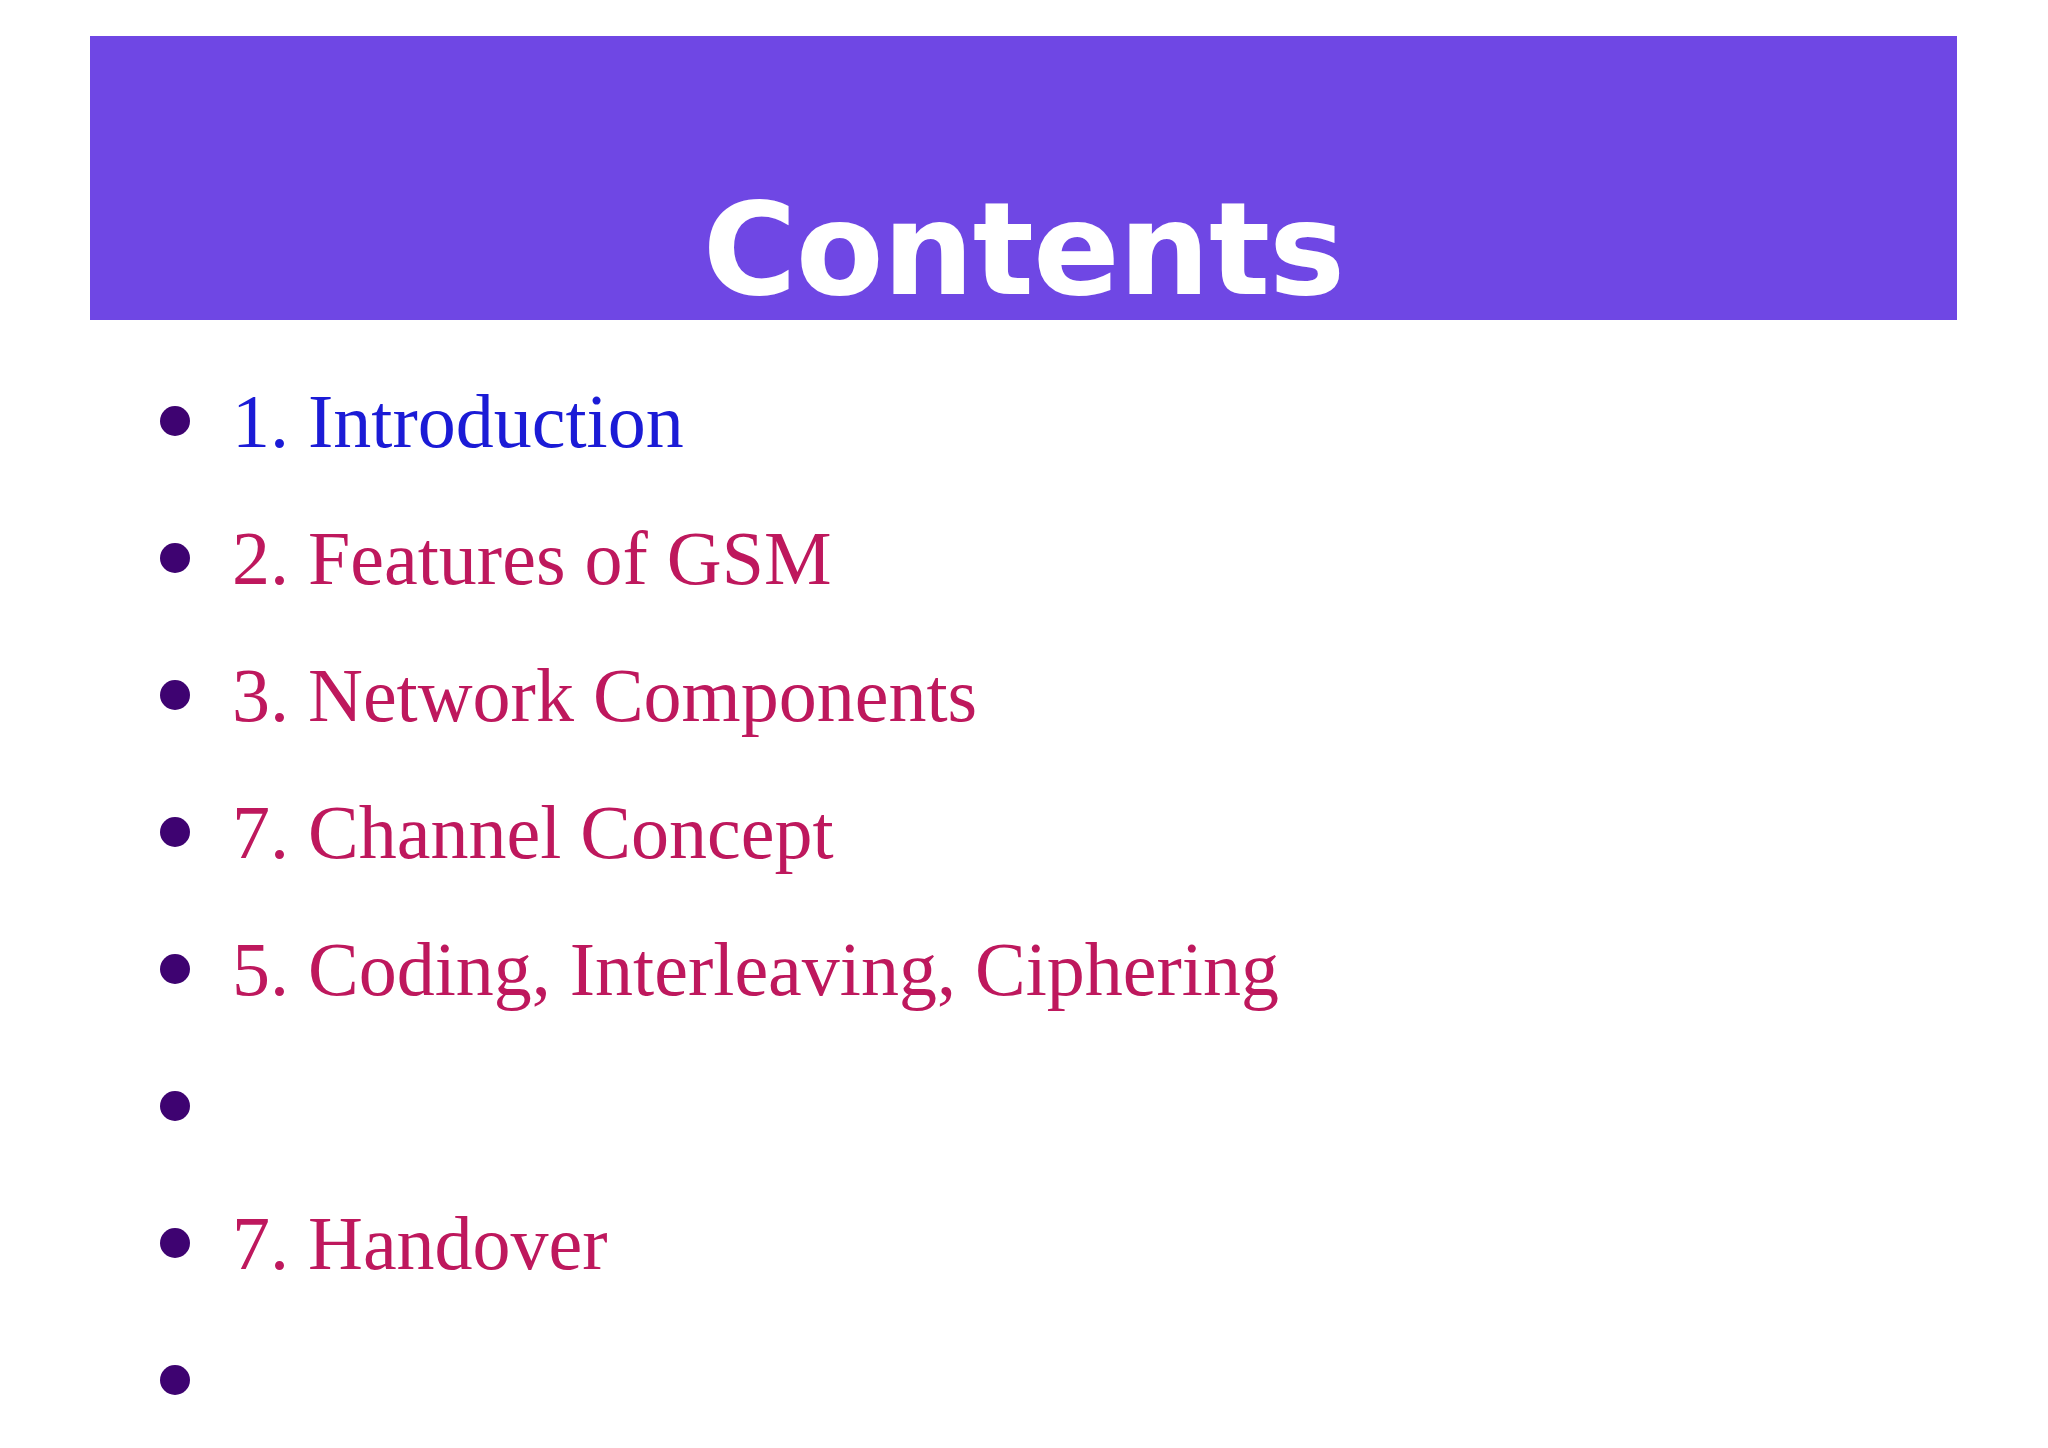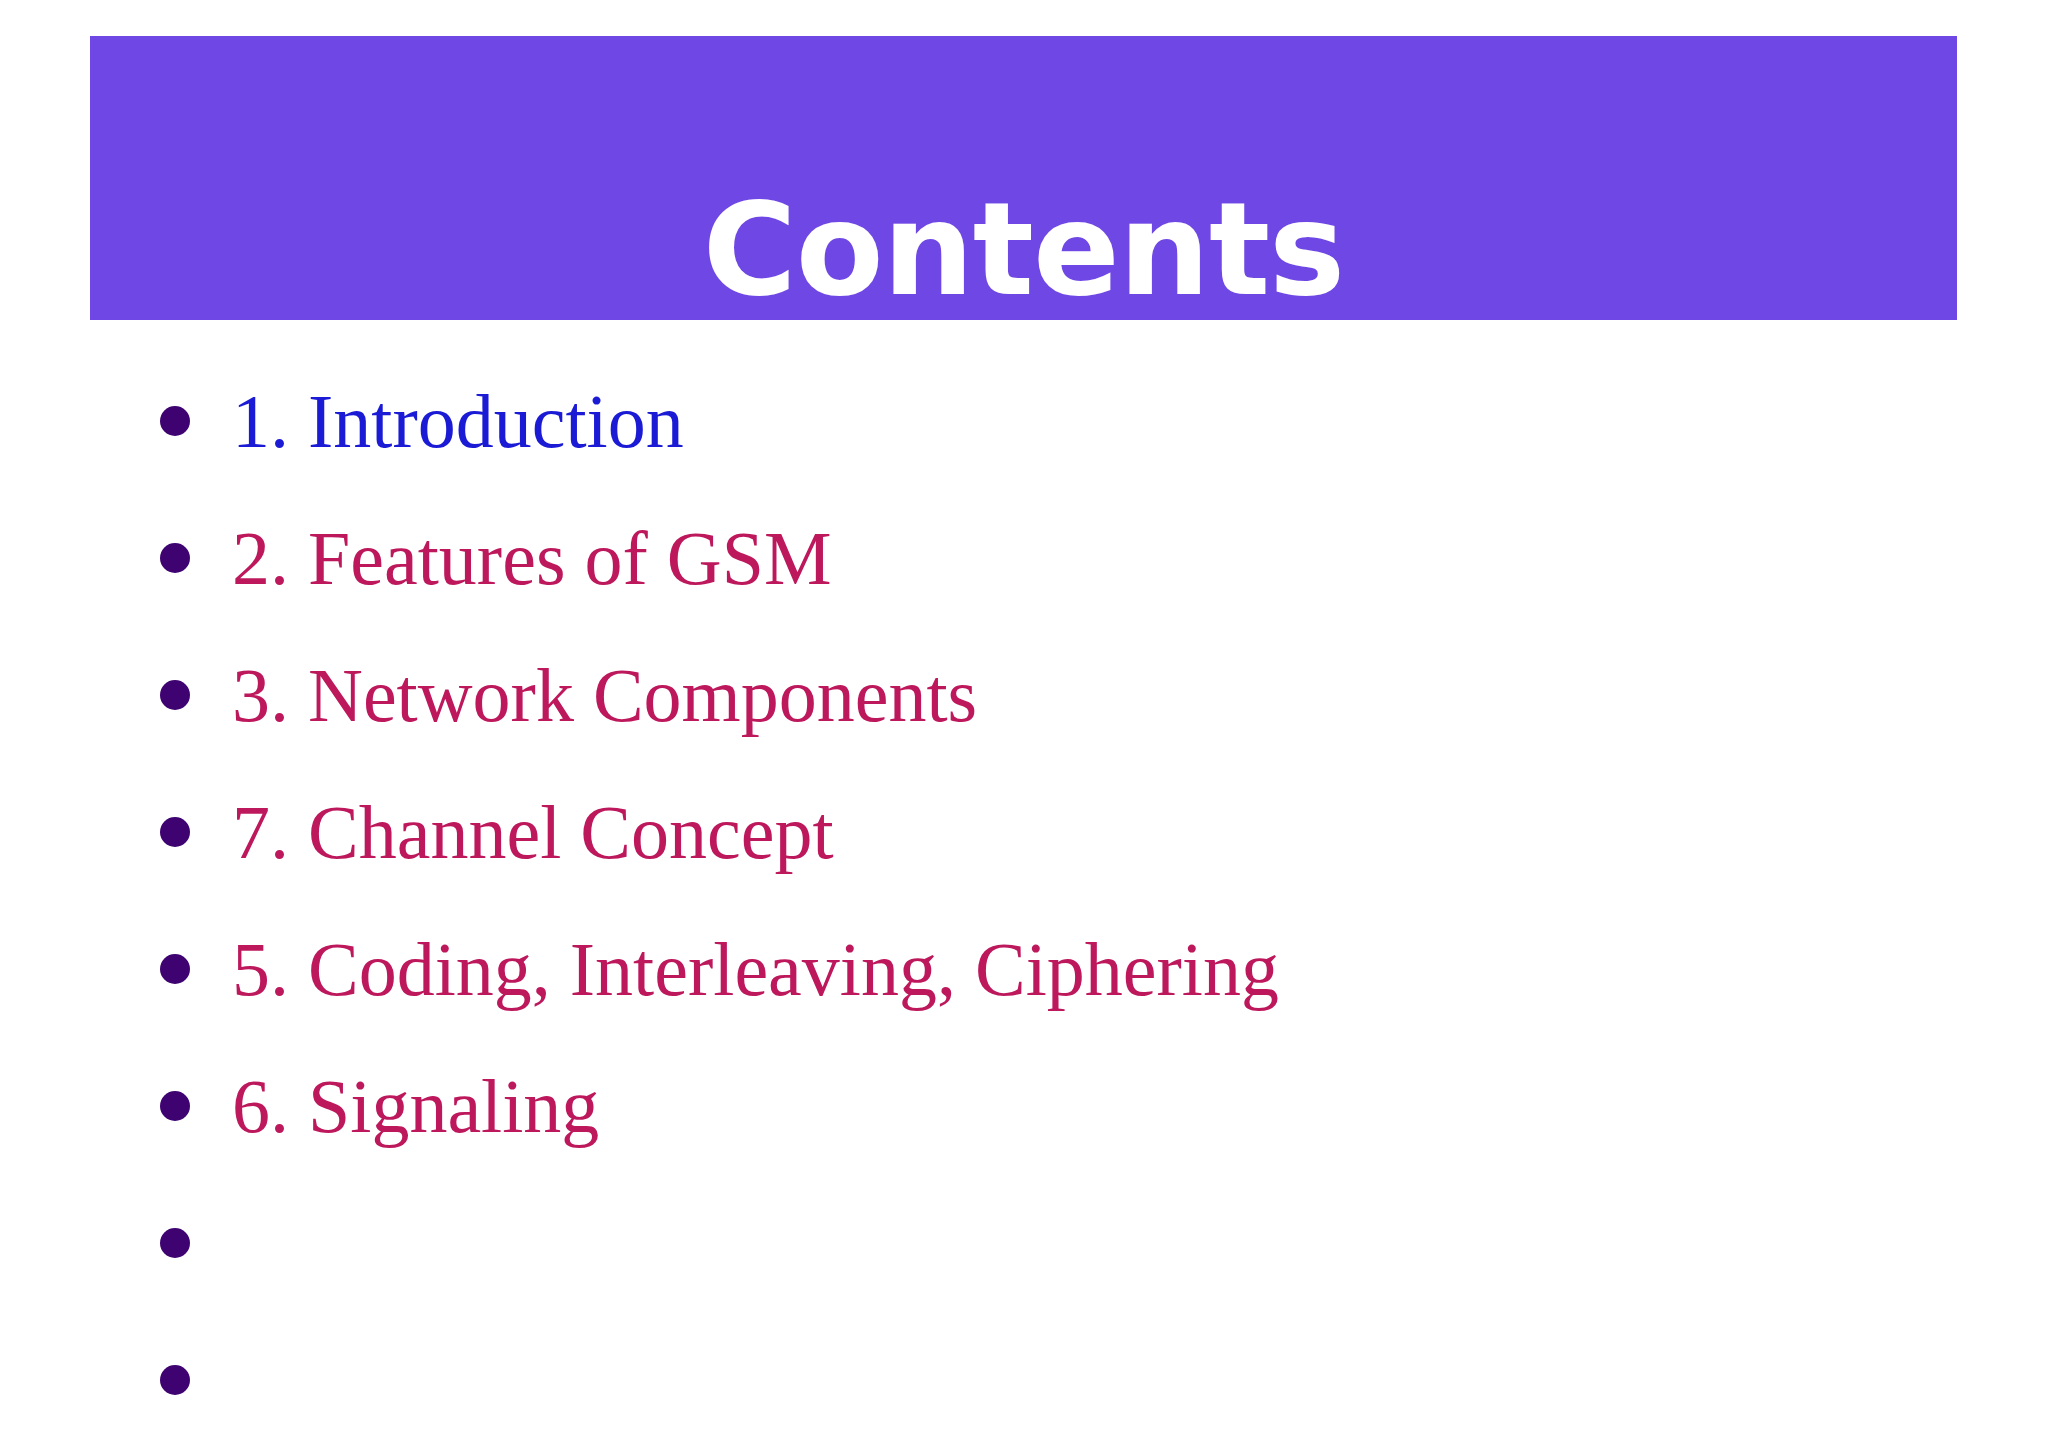--- a/index.html
+++ b/index.html
@@ -111,23 +111,23 @@
     <li class="contents-item">
       <span class="bullet-marker"></span>
       <span class="item-label">7. Channel Concept</span>
     </li>
     <li class="contents-item">
       <span class="bullet-marker"></span>
       <span class="item-label">5. Coding, Interleaving, Ciphering</span>
     </li>
     <li class="contents-item">
       <span class="bullet-marker"></span>
-      <span class="item-label">6. Signaling</span>
     </li>
     <li class="contents-item">
       <span class="bullet-marker"></span>
+      <span class="item-label">7. Handover</span>
     </li>
     <li class="contents-item">
       <span class="bullet-marker"></span>
     </li>
   </ul>
 
 </div>
 
 </body></html>

